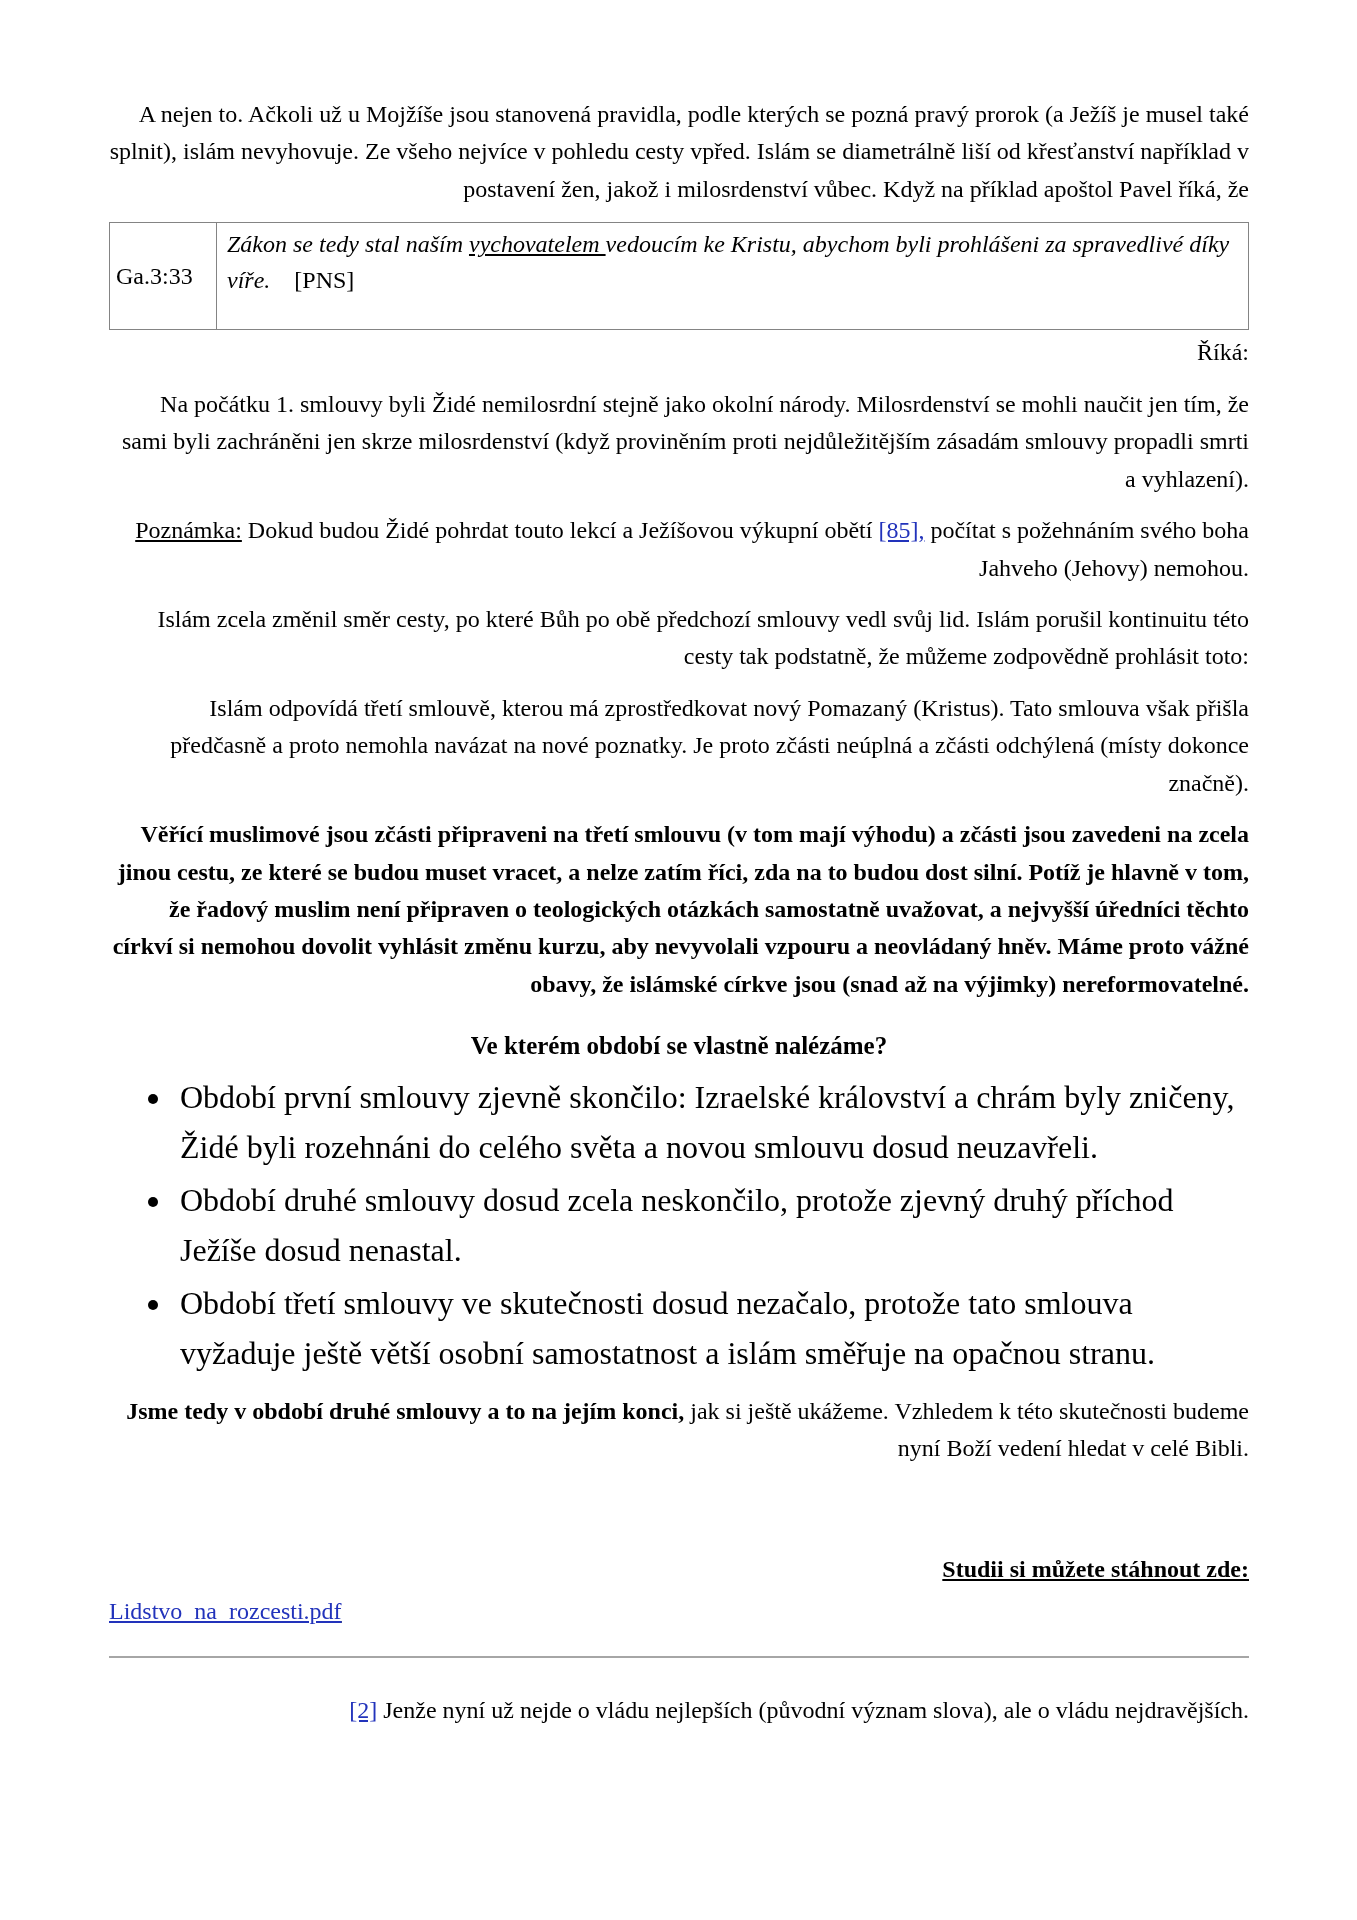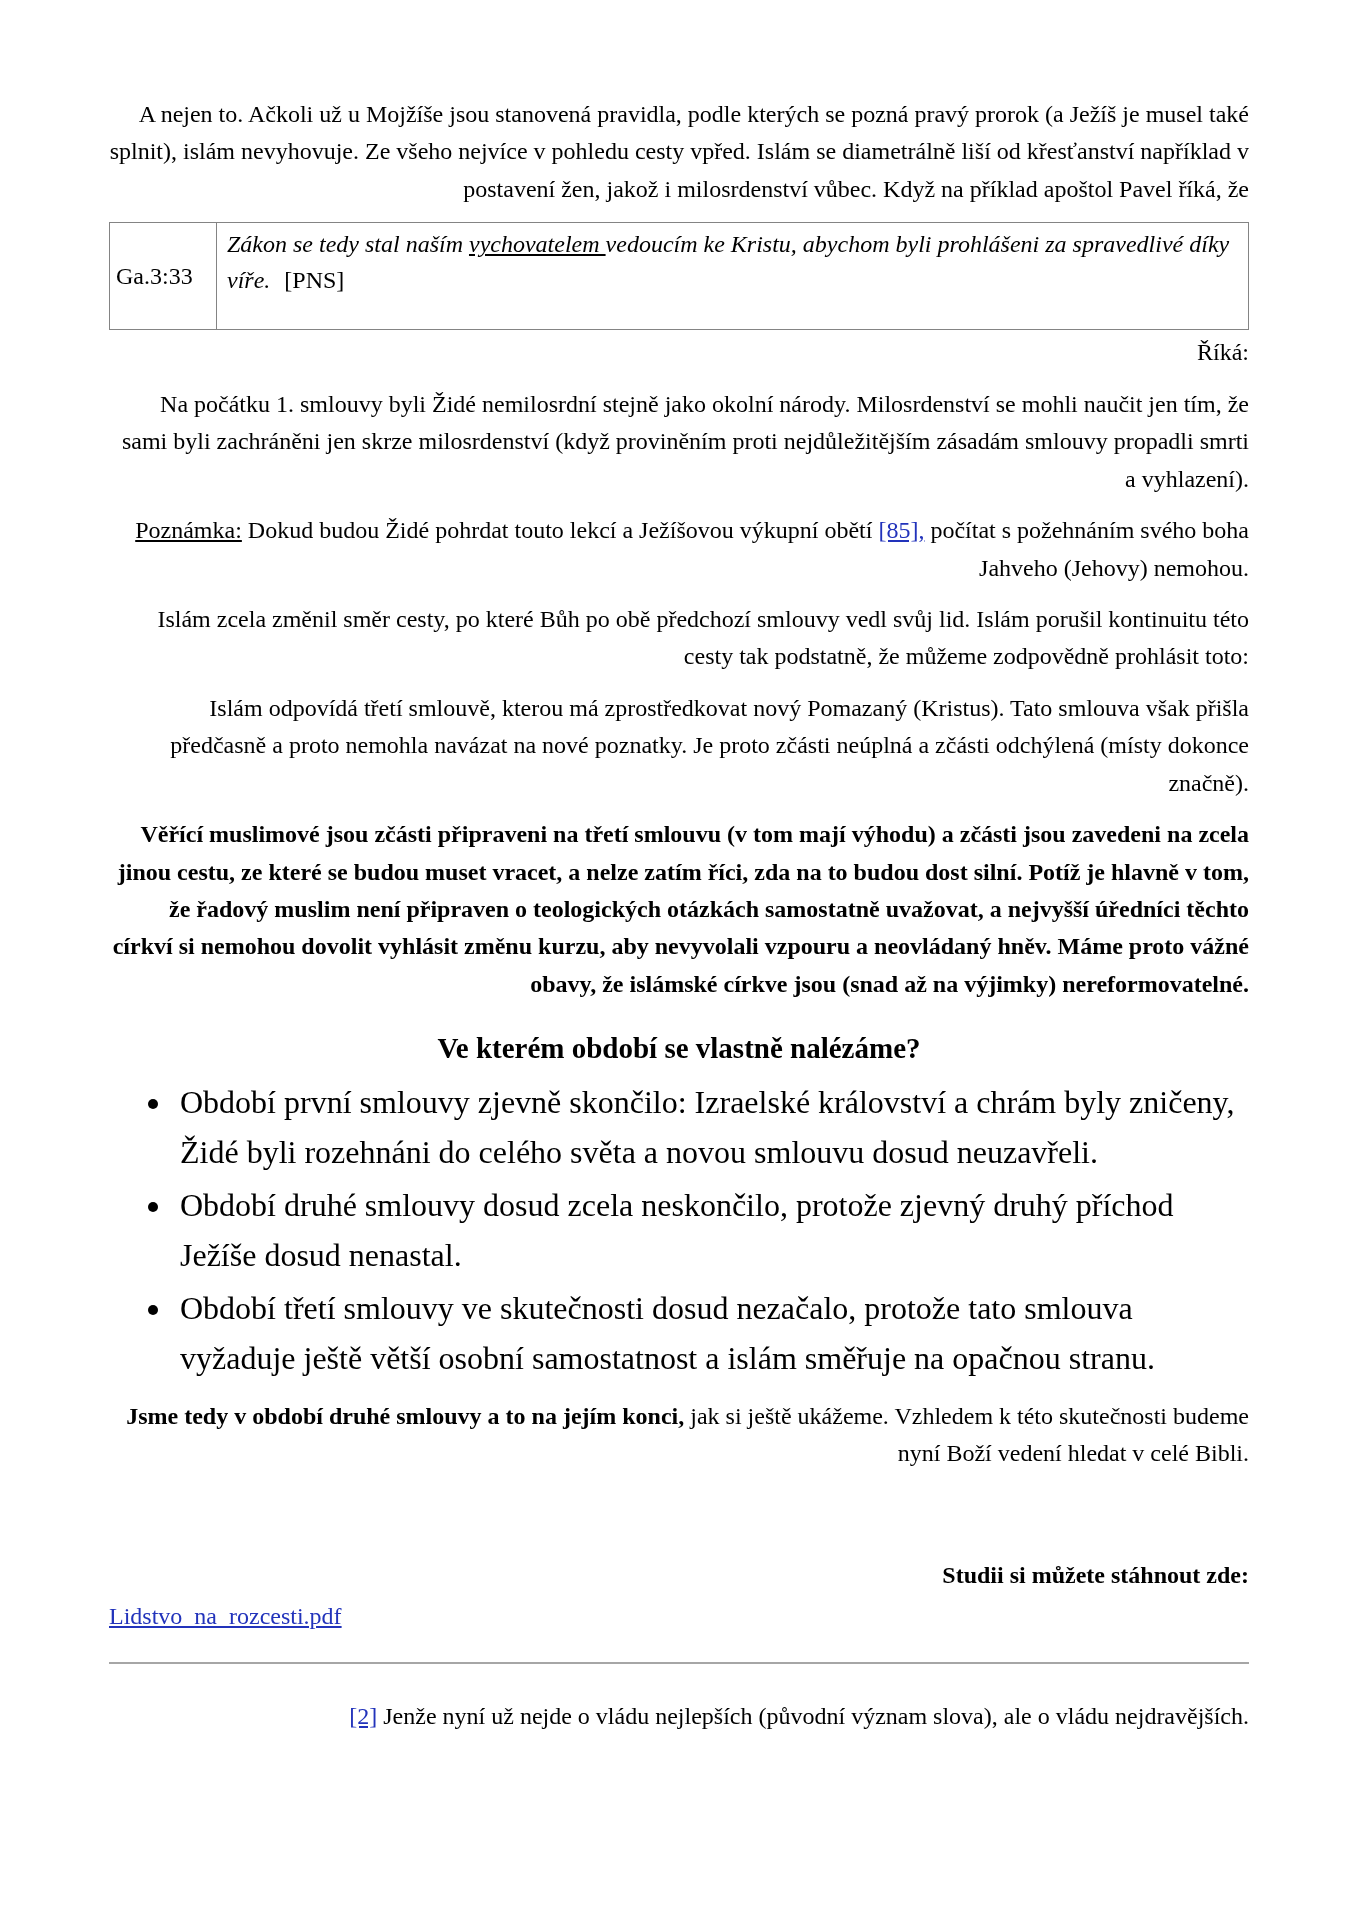--- a/index.html
+++ b/index.html
@@ -46,44 +46,44 @@
     white-space: nowrap;
   }
   td.quote-cell {
     vertical-align: top;
     padding: 3px 10px 3px 10px;
     height: 100px;
     font-style: italic;
   }
   .pns {
     font-style: normal;
-    margin-left: 14px;
+    margin-left: 24px;
   }
   h2.section-heading {
-    font-size: 29px;
+    font-size: 25px;
     font-weight: bold;
     text-align: center;
     margin: 26px 0 10px 0;
     line-height: 1.35;
   }
   ul.period-list {
     margin: 0 0 14px 0;
     padding-left: 65px;
     list-style: disc;
   }
   ul.period-list li {
     font-size: 32px;
     line-height: 1.56;
     margin: 0 0 3px 0;
     padding-left: 6px;
   }
   .download-block {
     margin-top: 84px;
   }
-  .download-block p { margin-bottom: 4px; }
+  .download-block p { margin-bottom: 4px; text-decoration: underline; }
   .download-link-line {
     font-size: 24px;
     line-height: 1.56;
     margin: 0 0 10px 0;
   }
   hr.footnote-divider {
     border: none;
     border-top: 2px solid #a6a6a6;
     margin: 26px 0 0 0;
   }

